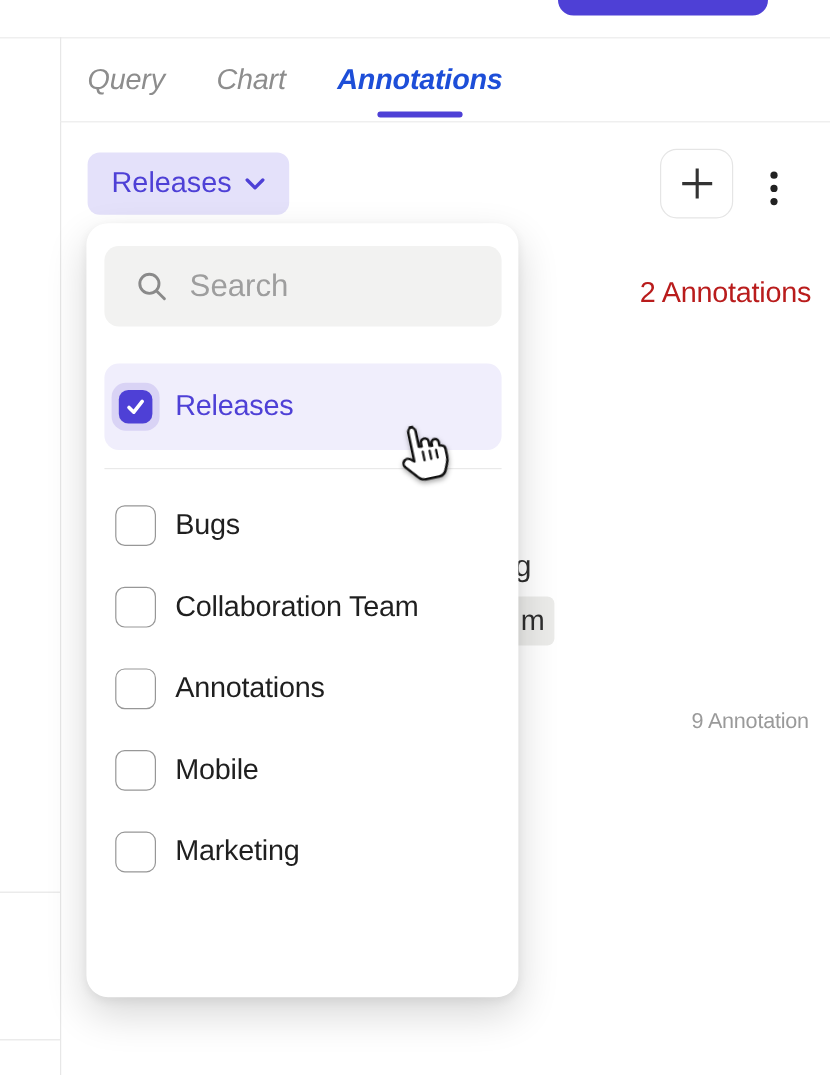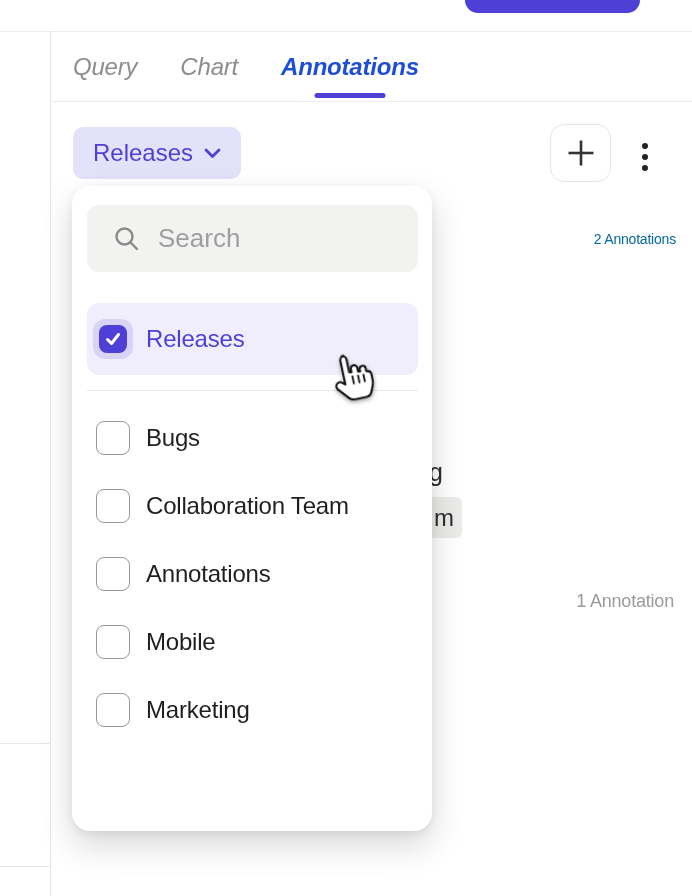--- a/index.html
+++ b/index.html
@@ -55,21 +55,21 @@
     display: flex; align-items: center; justify-content: center; cursor: pointer;
   }
   .kebab-btn {
     position: absolute; left: 631px; top: 133px; width: 28px; height: 48px;
     display: flex; flex-direction: column; align-items: center; justify-content: center; gap: 5px;
     background: transparent; border: none; cursor: pointer;
   }
   .kebab-dot { width: 6px; height: 6px; border-radius: 50%; background: #222222; }
 
   
-  .count-1 { position: absolute; right: 16px; top: 231px; font-size: 14px; color: #0369a1; }
+  .count-1 { position: absolute; right: 16px; top: 231px; font-size: 24px; color: #b91c1c; }
   .count-2 { position: absolute; right: 18px; top: 591px; font-size: 18px; color: #9a9a9a; }
 
   
   .frag-g {
     position: absolute; left: 429px; top: 458px; z-index: 1;
     font-size: 25px; font-weight: 500; color: #2e2e2e;
   }
   .frag-chip {
     position: absolute; left: 414px; top: 497px; z-index: 1;
     width: 48px; height: 41px; border-radius: 6px; background: #ebebe9;
@@ -173,21 +173,21 @@
 
 <button class="kebab-btn">
   <span style="display:flex;flex-direction:column;gap:5px;align-items:center">
     <span class="kebab-dot"></span>
       <span class="kebab-dot"></span>
       <span class="kebab-dot"></span>
   </span>
 </button>
 
 <div class="count-1">2 Annotations</div>
-<div class="count-2">1 Annotation</div>
+<div class="count-2">9 Annotation</div>
 
 <div class="frag-g">g</div>
 <div class="frag-chip">
   <span>m</span>
 </div>
 
 <div class="dropdown-panel">
 
   <div class="search-box">
     <span style="display:flex">

